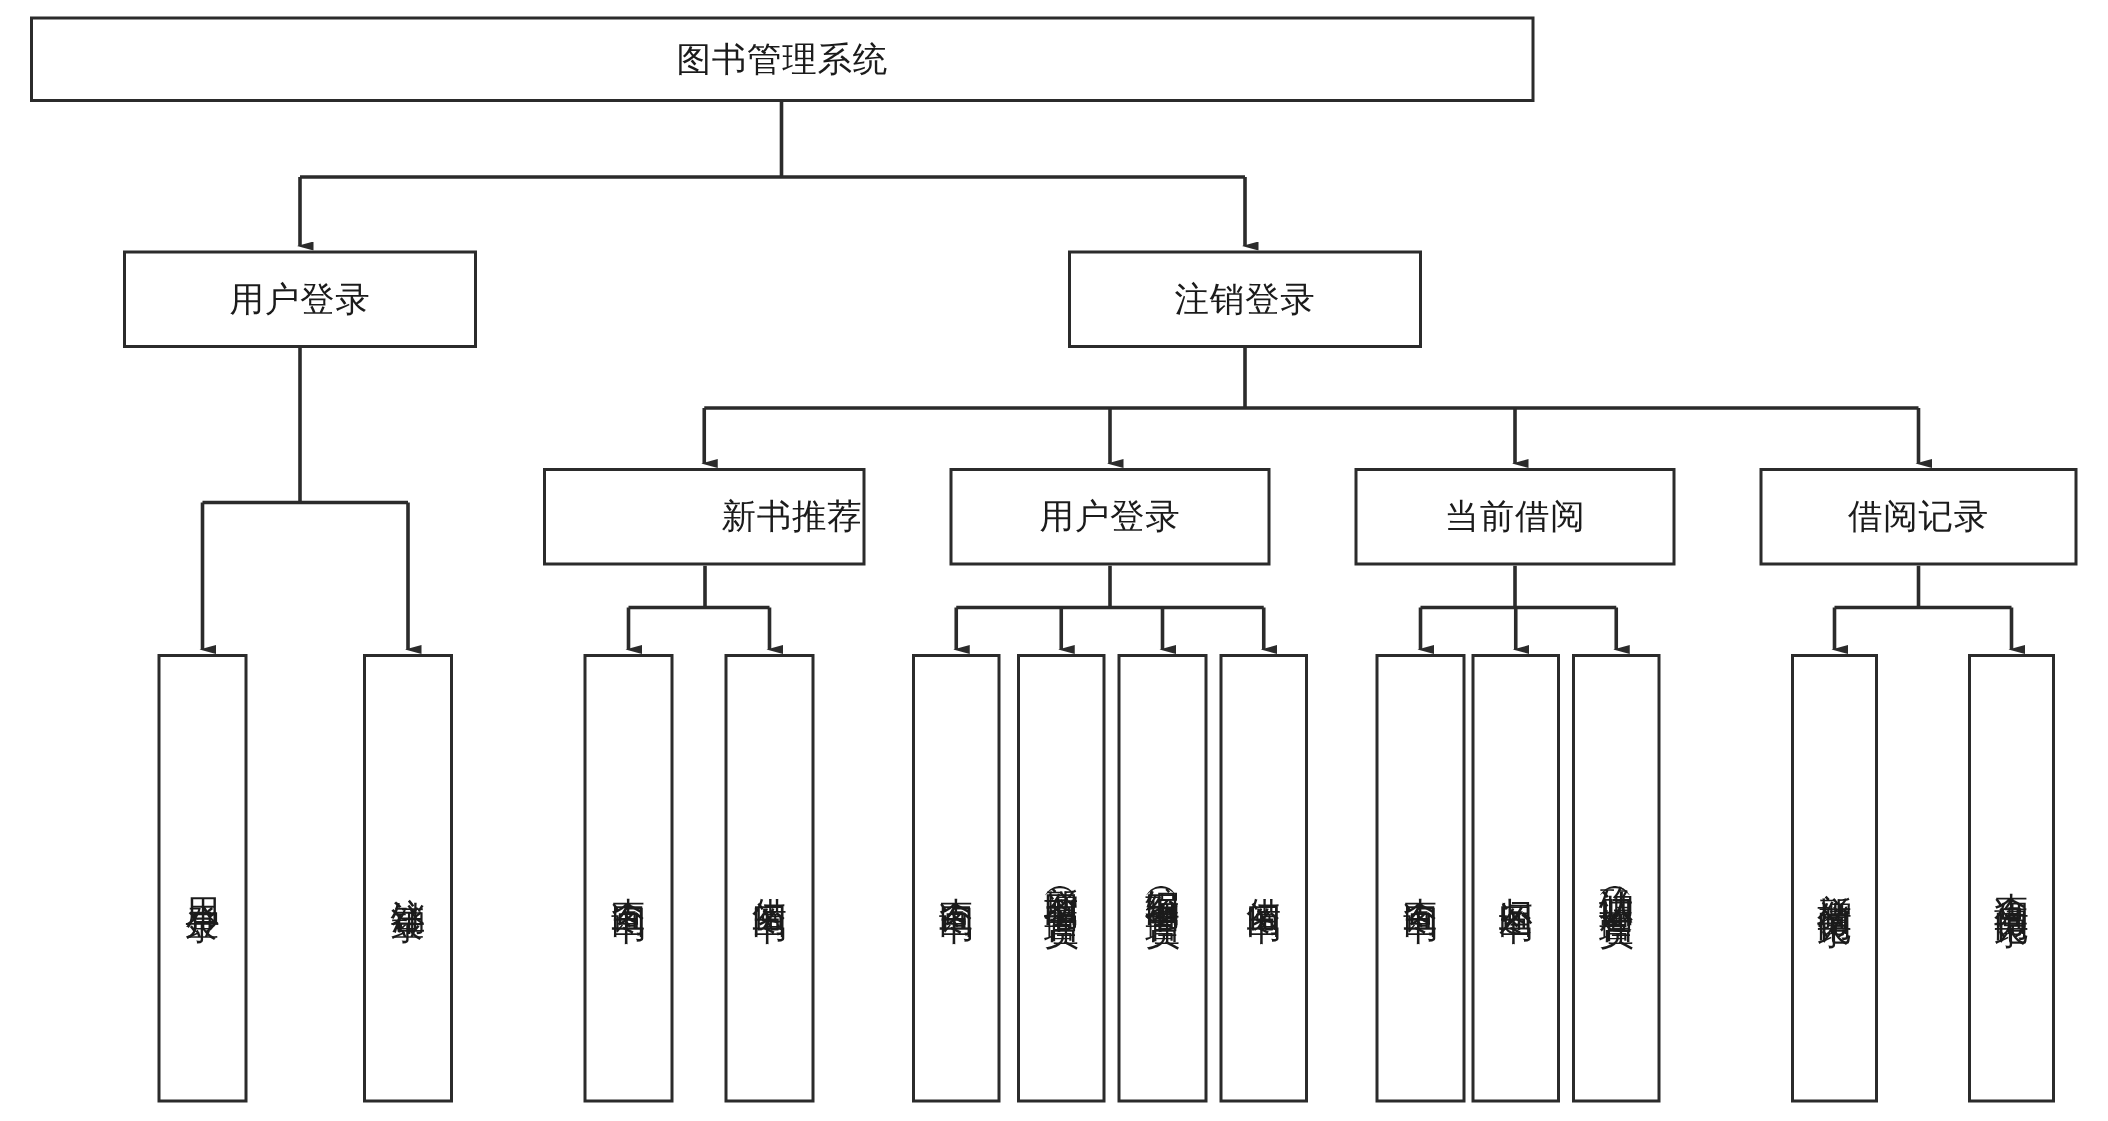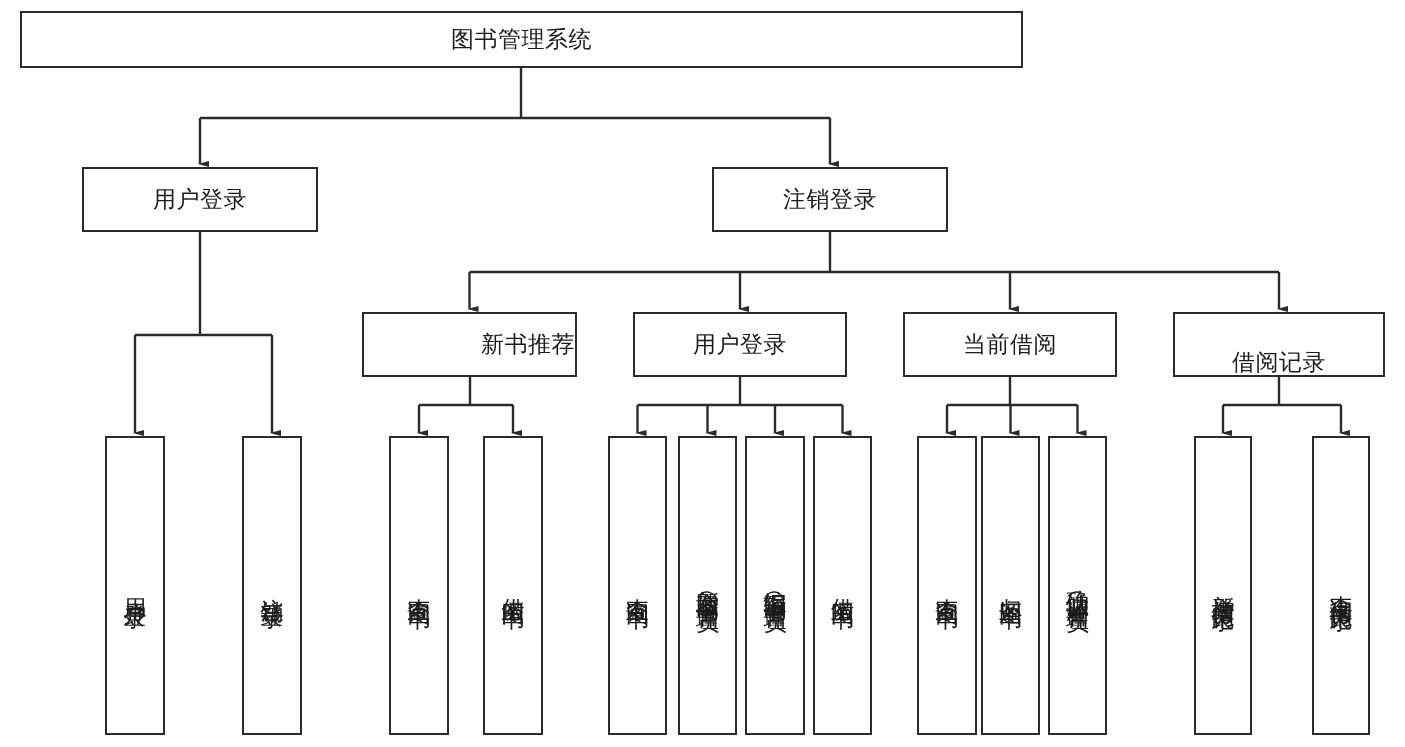--- a/index.html
+++ b/index.html
@@ -103,21 +103,21 @@
       </div>
       <div class="node horiz" style="left: 362px; top: 312px; width: 215px; height: 65px; border-color: rgb(43, 43, 43); background: rgb(255, 255, 255); color: rgb(27, 27, 27); justify-content: flex-end;">
         <span class="label">新书推荐</span>
       </div>
       <div class="node horiz" style="left: 633px; top: 312px; width: 214px; height: 65px; border-color: rgb(43, 43, 43); background: rgb(255, 255, 255); color: rgb(27, 27, 27);">
         <span class="label">用户登录</span>
       </div>
       <div class="node horiz" style="left: 903px; top: 312px; width: 214px; height: 65px; border-color: rgb(43, 43, 43); background: rgb(255, 255, 255); color: rgb(27, 27, 27);">
         <span class="label">当前借阅</span>
       </div>
-      <div class="node horiz" style="left: 1173px; top: 312px; width: 212px; height: 65px; border-color: rgb(43, 43, 43); background: rgb(255, 255, 255); color: rgb(27, 27, 27); align-items: flex-end;">
+      <div class="node horiz" style="left: 1173px; top: 312px; width: 212px; height: 65px; border-color: rgb(43, 43, 43); background: rgb(255, 255, 255); color: rgb(27, 27, 27);">
         <span class="label">借阅记录</span>
       </div>
       <div class="node vert" style="left: 105px; top: 436px; width: 60px; height: 299px; border-color: rgb(43, 43, 43); background: rgb(255, 255, 255); color: rgb(27, 27, 27);">
         <span class="label">用户登录</span>
       </div>
       <div class="node vert" style="left: 242px; top: 436px; width: 60px; height: 299px; border-color: rgb(43, 43, 43); background: rgb(255, 255, 255); color: rgb(27, 27, 27);">
         <span class="label">注销登录</span>
       </div>
       <div class="node vert" style="left: 389px; top: 436px; width: 60px; height: 299px; border-color: rgb(43, 43, 43); background: rgb(255, 255, 255); color: rgb(27, 27, 27);">
         <span class="label">查询图书</span>

